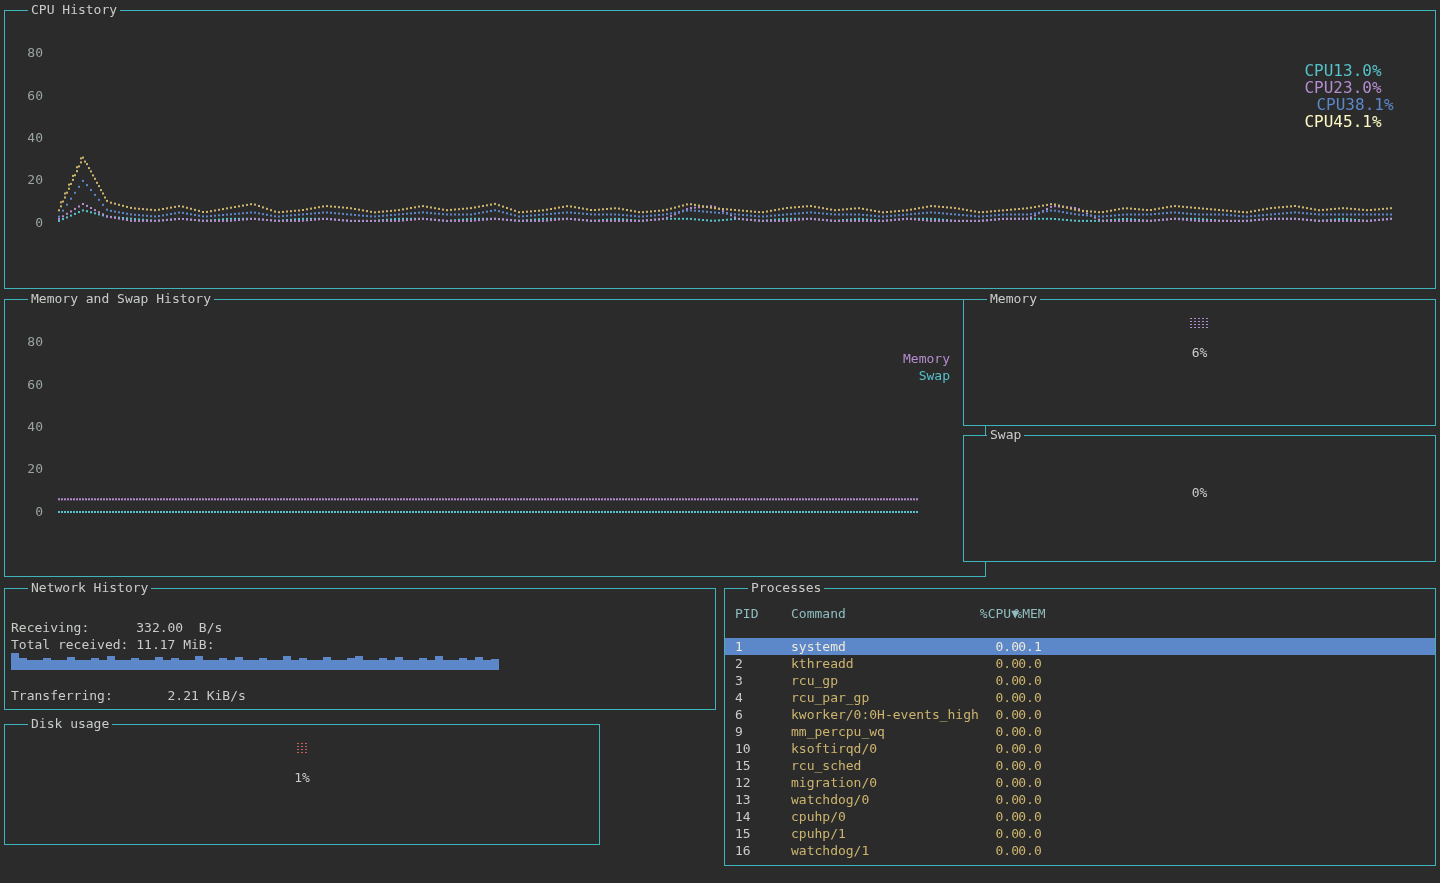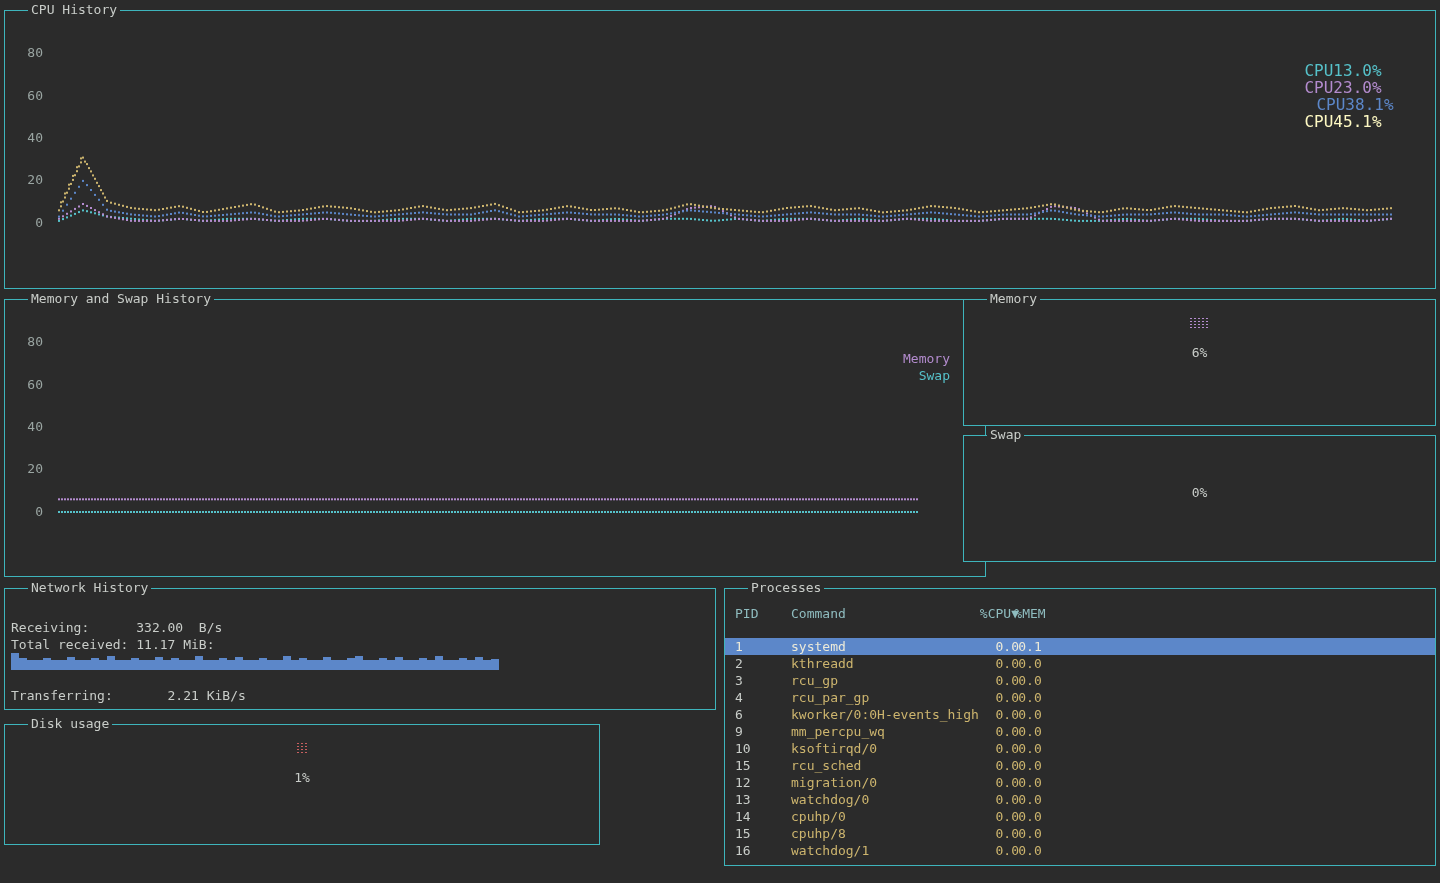--- a/index.html
+++ b/index.html
@@ -2261,21 +2261,21 @@
         <span class="col-mem">0.0</span>
       </div>
       <div class="prow proc-cols">
         <span class="col-pid">14</span>
         <span class="col-cmd">cpuhp/0</span>
         <span class="col-cpu">0.0</span>
         <span class="col-mem">0.0</span>
       </div>
       <div class="prow proc-cols">
         <span class="col-pid">15</span>
-        <span class="col-cmd">cpuhp/8</span>
+        <span class="col-cmd">cpuhp/1</span>
         <span class="col-cpu">0.0</span>
         <span class="col-mem">0.0</span>
       </div>
       <div class="prow proc-cols">
         <span class="col-pid">16</span>
         <span class="col-cmd">watchdog/1</span>
         <span class="col-cpu">0.0</span>
         <span class="col-mem">0.0</span>
       </div>
     </div>

